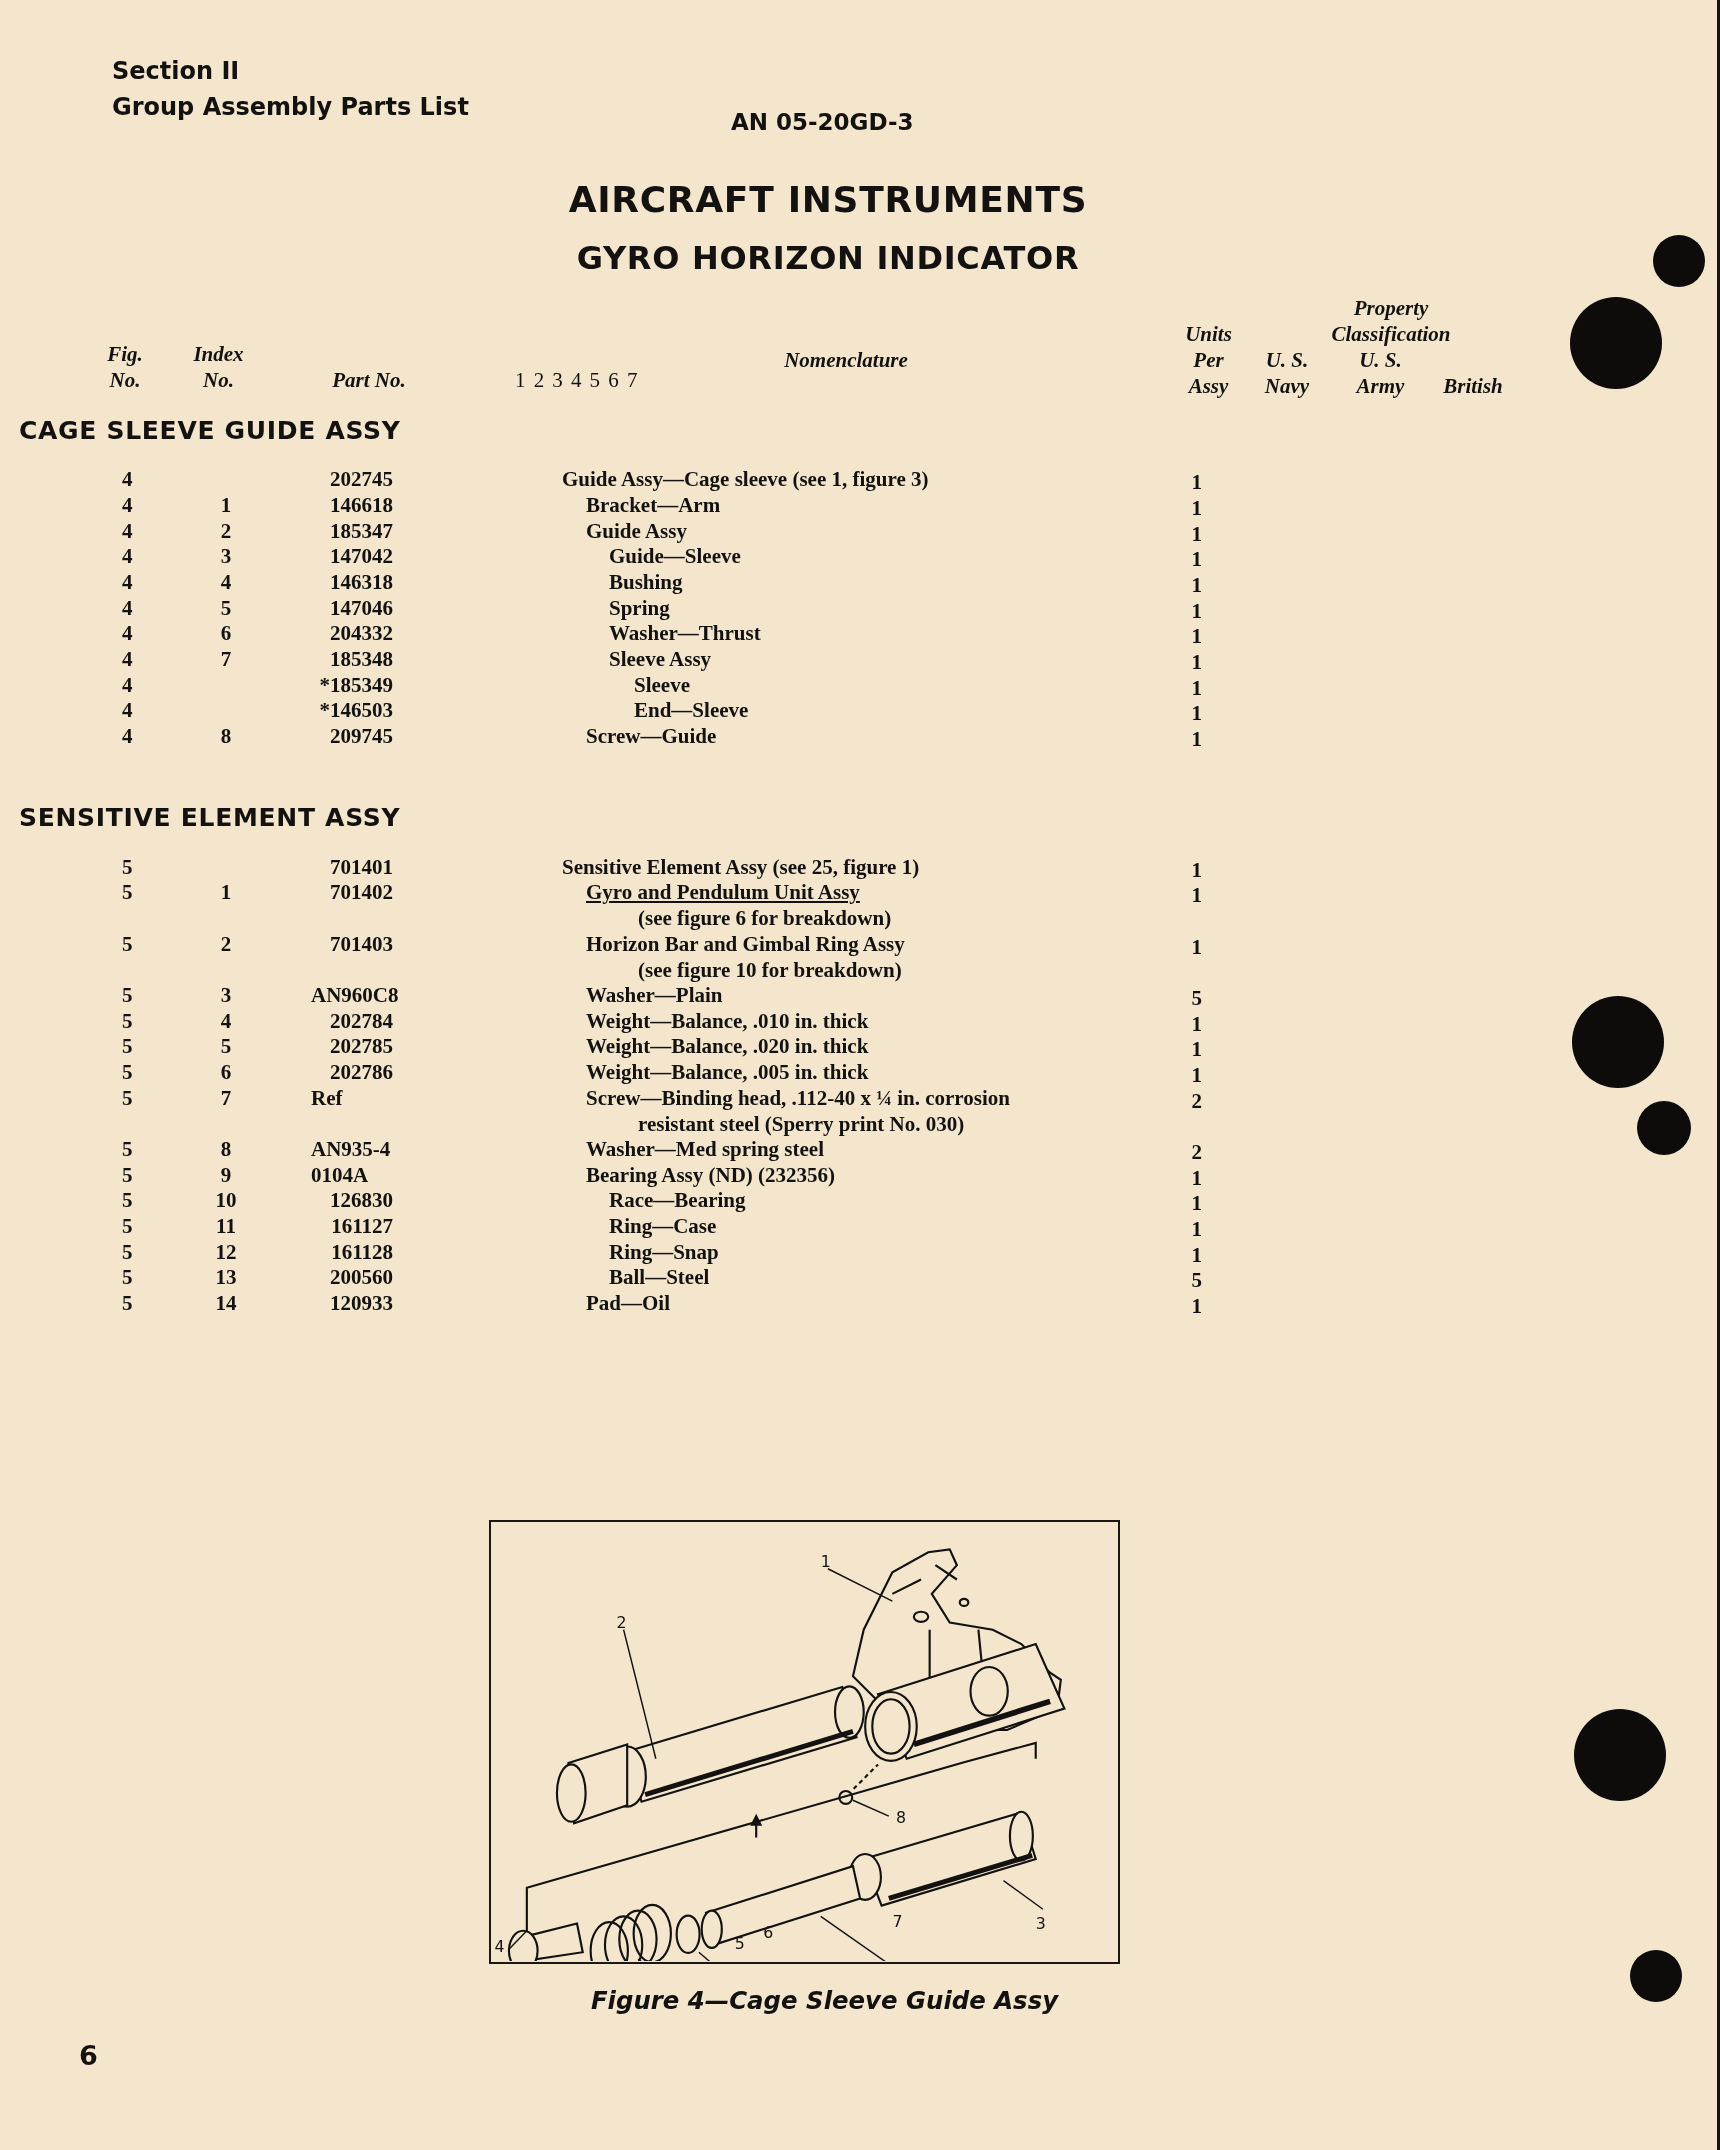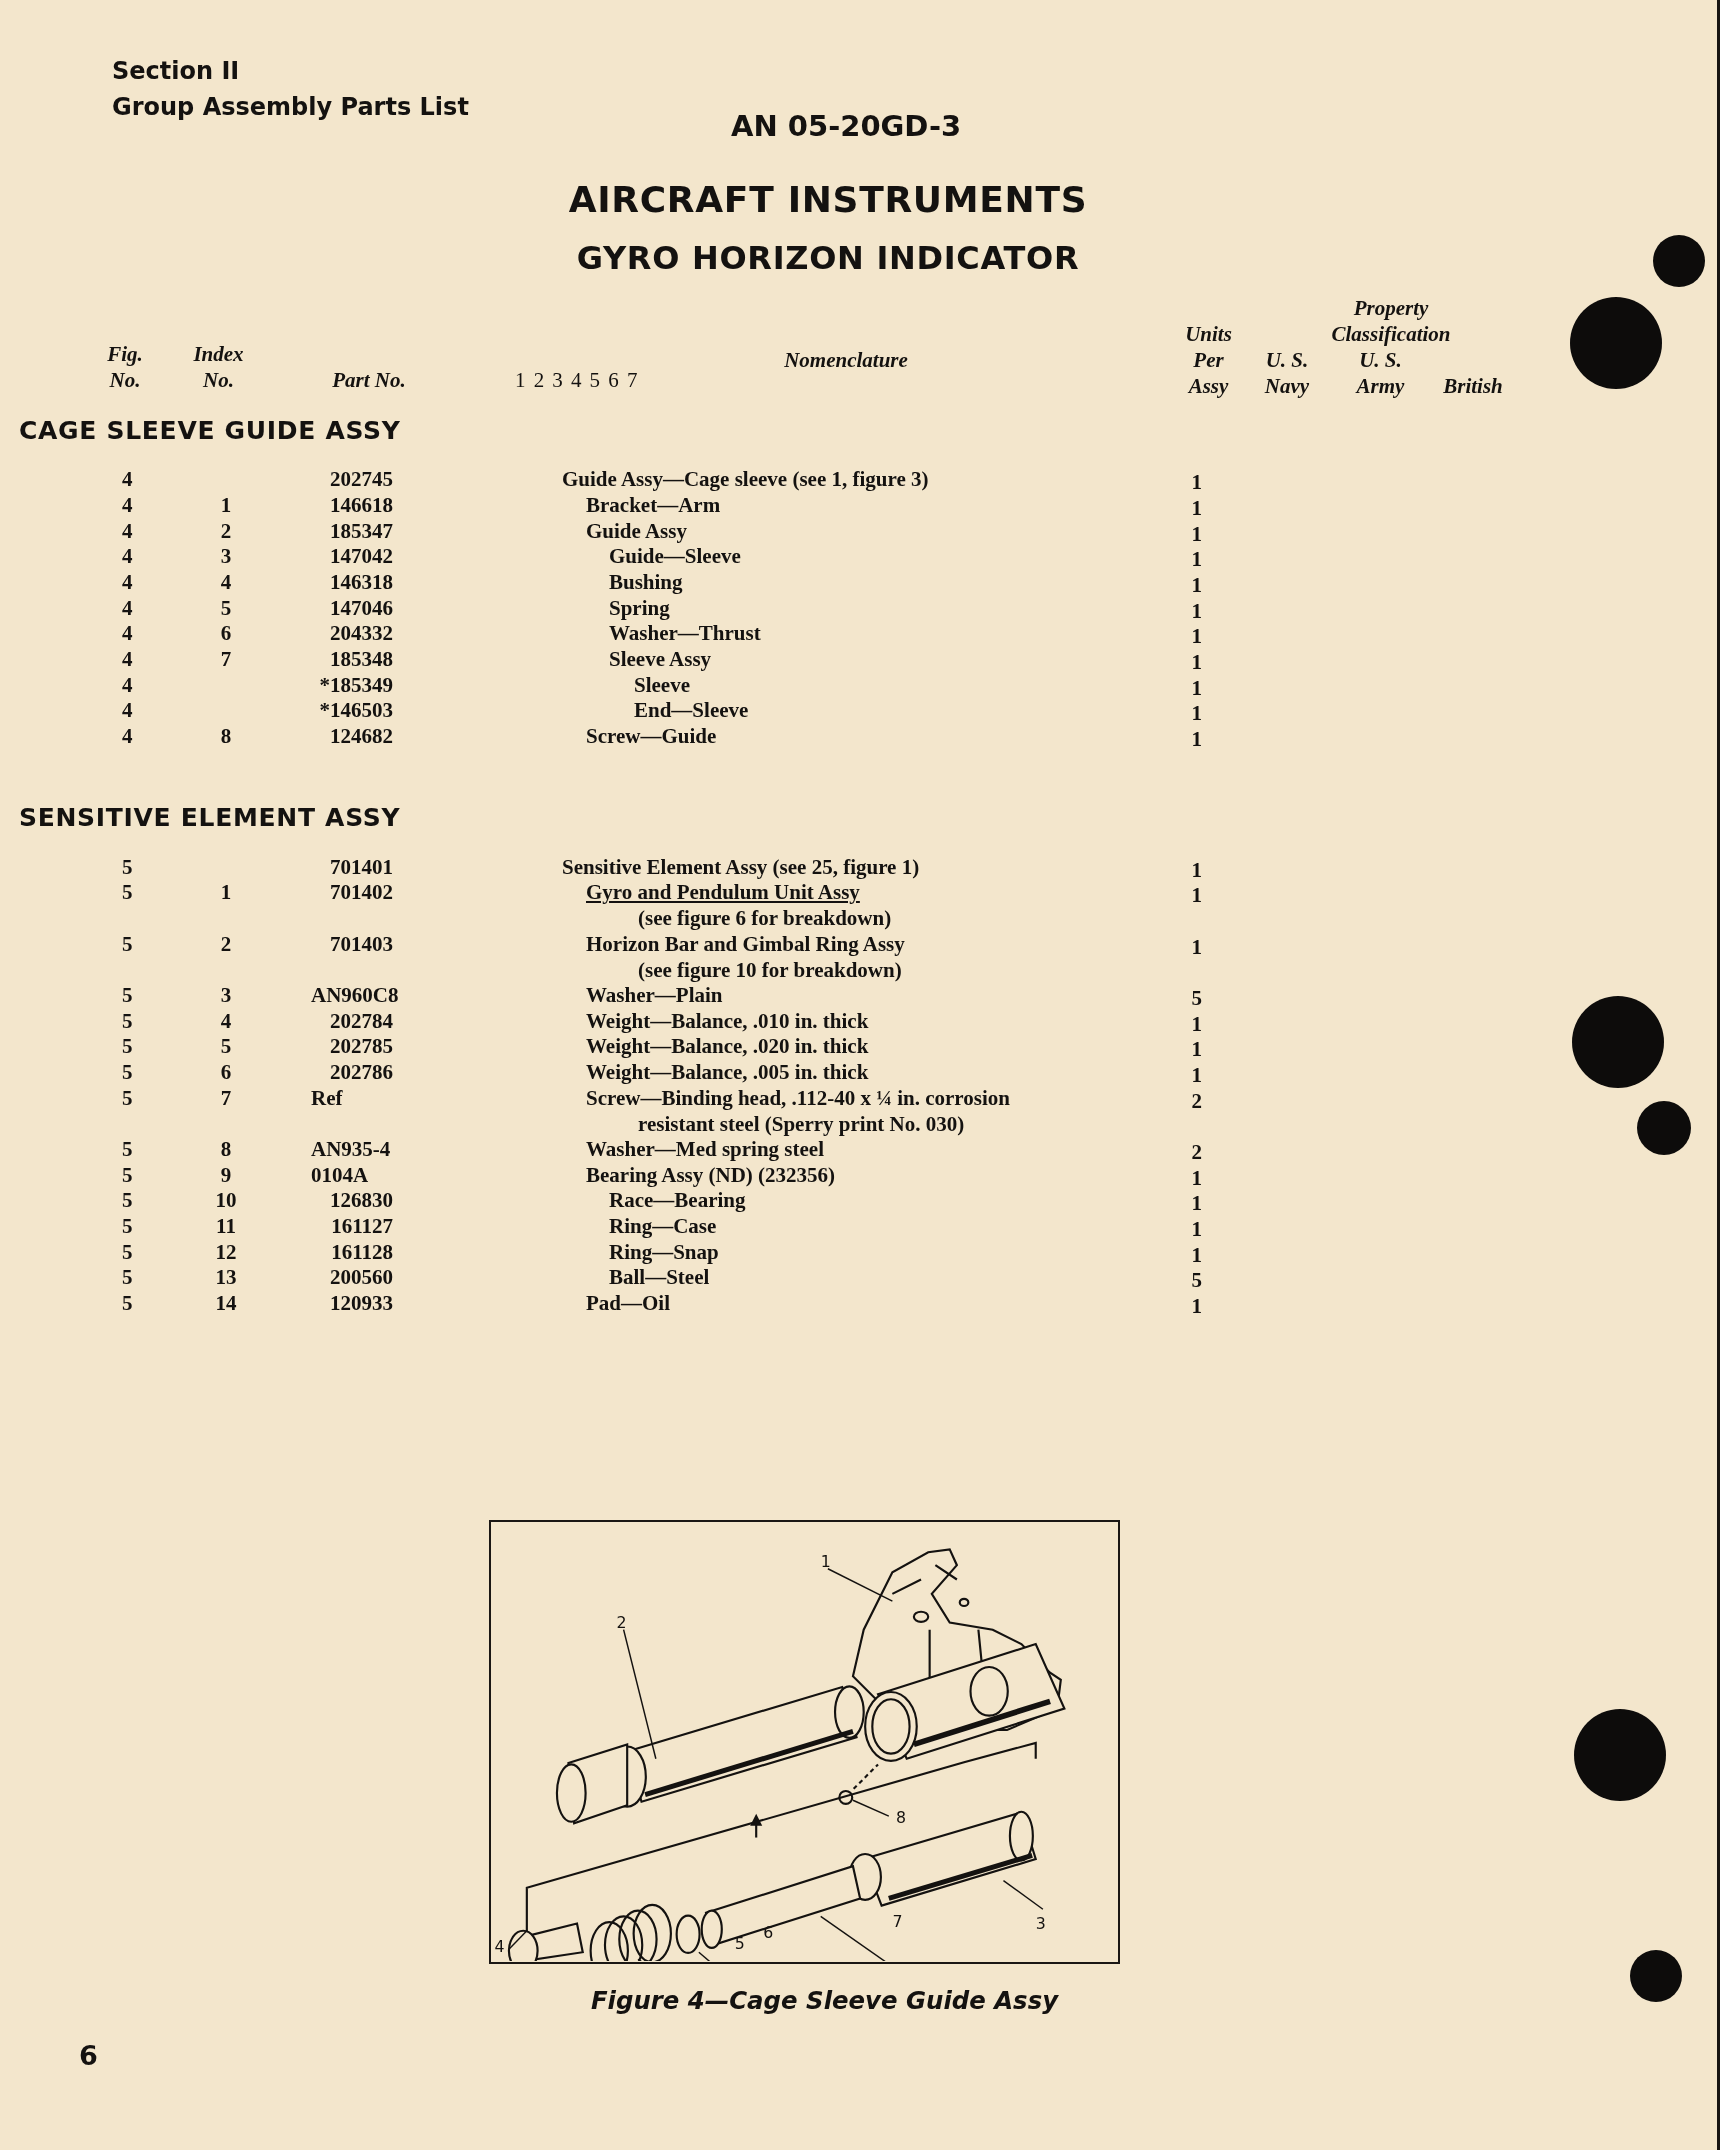--- a/index.html
+++ b/index.html
@@ -6,21 +6,21 @@
     body {
       width: 1721px; height: 2151px;
       background: #f3e6cc;
       position: relative; overflow: hidden;
       color: #141210;
       font-family: "Liberation Serif", serif;
     }
     .abs { position: absolute; }
     .sans { font-family: "DejaVu Sans", sans-serif; font-weight: bold; }
     .hdr-left { left: 112px; top: 53px; font-size: 24px; line-height: 36px; }
-    .doc-id { left: 731px; top: 109px; font-size: 29px; text-align: center; }
+    .doc-id { left: 731px; top: 109px; font-size: 23px; text-align: center; }
     .title { left: 0; width: 1656px; text-align: center; top: 179px; font-size: 36px; letter-spacing: 0.7px; }
     .subtitle { left: 0; width: 1656px; text-align: center; top: 239px; font-size: 32px; letter-spacing: 0.7px; }
     .colhead { font-style: italic; font-weight: bold; font-size: 21px; line-height: 26px; text-align: center; }
     .section-title { left: 12px; width: 1642px; text-align: left; font-size: 25px; letter-spacing: 0.7px; padding-left: 7px; }
     .row { position: absolute; left: 0; width: 1721px; height: 26px; font-size: 21px; font-weight: bold; }
     .row span { position: absolute; white-space: nowrap; }
     .c-fig { left: 120px; width: 14.3px; text-align: center; }
     .c-idx { left: 208px; width: 36px; text-align: center; }
     .c-part-r { left: 287px; width: 106px; text-align: right; }
     .c-part-l { left: 311px; }
@@ -140,21 +140,21 @@
     <div class="row" style="top: 698px;">
       <span class="c-fig">4</span>
       <span class="c-idx"></span>
       <span class="c-part-r">*146503</span>
       <span class="c-qty">1</span>
       <span style="left: 634px;">End—Sleeve</span>
     </div>
     <div class="row" style="top: 724px;">
       <span class="c-fig">4</span>
       <span class="c-idx">8</span>
-      <span class="c-part-r">124682</span>
+      <span class="c-part-r">209745</span>
       <span class="c-qty">1</span>
       <span style="left: 586px;">Screw—Guide</span>
     </div>
   </div>
 
 <div class="abs sans section-title" style="top:803px;">SENSITIVE ELEMENT ASSY</div>
 <div id="sec1">
     <div class="row" style="top: 855px;">
       <span class="c-fig">5</span>
       <span class="c-idx"></span>

